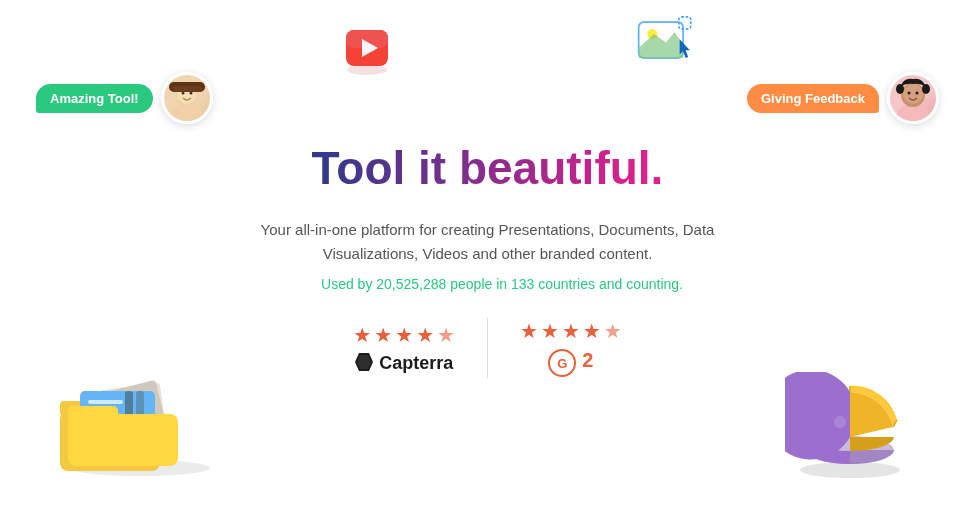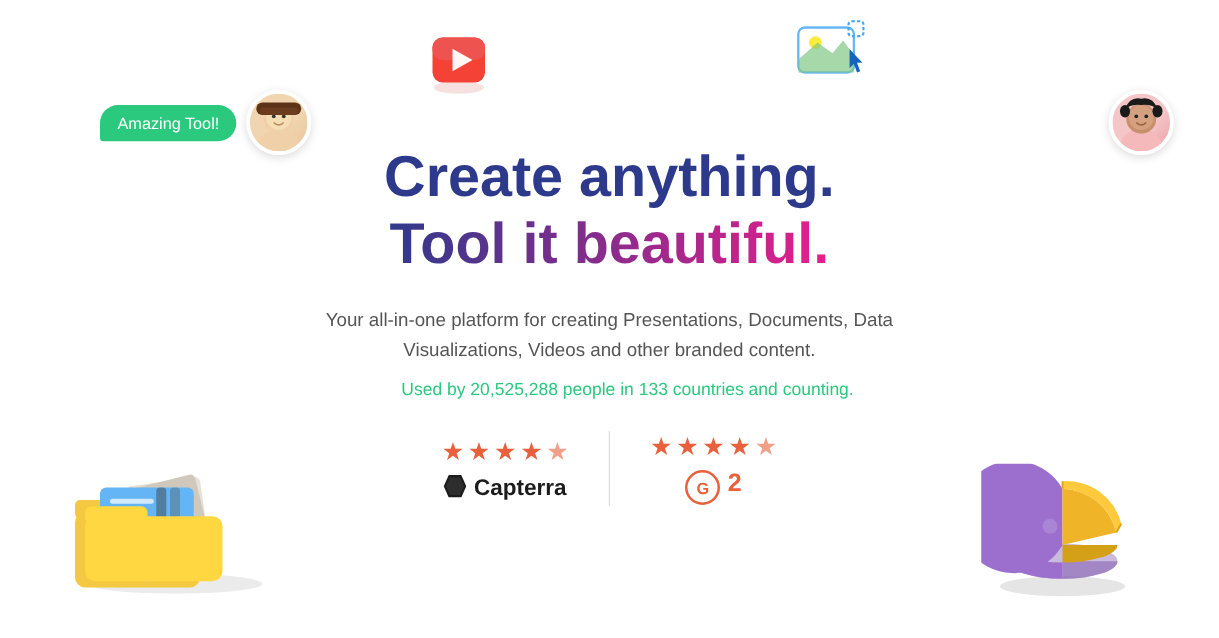--- a/index.html
+++ b/index.html
@@ -41,26 +41,25 @@
       left: 36px;
       top: 72px;
       display: flex;
       align-items: center;
       gap: 8px;
     }
     .bubble-left {
       background: #2ac97e;
       color: #fff;
       font-size: 13px;
-      font-weight: 400;
+      font-weight: 700;
       padding: 7px 14px;
       border-radius: 20px;
       border-bottom-left-radius: 4px;
       white-space: nowrap;
-      margin-left: 44px;
     }
     .avatar {
       width: 52px;
       height: 52px;
       border-radius: 50%;
       overflow: hidden;
       border: 3px solid #fff;
       box-shadow: 0 2px 8px rgba(0,0,0,0.15);
       flex-shrink: 0;
       display: flex;
@@ -248,37 +247,37 @@
         <circle cx="19" cy="18" r="1.5" fill="#333"></circle>
         <circle cx="27" cy="18" r="1.5" fill="#333"></circle>
         <path d="M19 23 Q23 27 27 23" stroke="#c0855a" stroke-width="1.2" fill="none"></path>
         <rect x="5" y="7" width="36" height="10" rx="5" fill="#5c3317"></rect>
         <rect x="8" y="11" width="30" height="6" rx="3" fill="#6b3d1e"></rect>
       </svg>
     </div>
   </div>
 
   <div class="user-right">
+    <div class="bubble-right">Giving Feedback</div>
     <div class="avatar avatar-female">
       <svg width="46" height="46" viewBox="0 0 46 46">
         <circle cx="23" cy="46" r="18" fill="#f5b8bb"></circle>
         <circle cx="23" cy="20" r="12" fill="#c8906a"></circle>
         <circle cx="23" cy="19" r="10" fill="#d4a080"></circle>
         <circle cx="19" cy="18" r="1.5" fill="#222"></circle>
         <circle cx="27" cy="18" r="1.5" fill="#222"></circle>
         <path d="M19 23 Q23 27 27 23" stroke="#9a5a3a" stroke-width="1.2" fill="none"></path>
         <path d="M10 12 Q14 2 23 4 Q32 2 36 12 Q30 8 23 9 Q16 8 10 12Z" fill="#1a1a1a"></path>
         <ellipse cx="10" cy="14" rx="4" ry="5" fill="#1a1a1a"></ellipse>
         <ellipse cx="36" cy="14" rx="4" ry="5" fill="#1a1a1a"></ellipse>
       </svg>
     </div>
   </div>
 
   <div class="headline">
-    <div class="headline-line1">Create anything.</div>
     <div class="headline-line2">Tool it beautiful.</div>
   </div>
 
   <p class="subtext">Your all-in-one platform for creating Presentations, Documents, Data Visualizations, Videos and other branded content.</p>
 
   <p class="users-count">Used by 20,525,288 people in 133 countries and counting.</p>
 
   <div class="ratings-row">
 
     <div class="rating-block">

